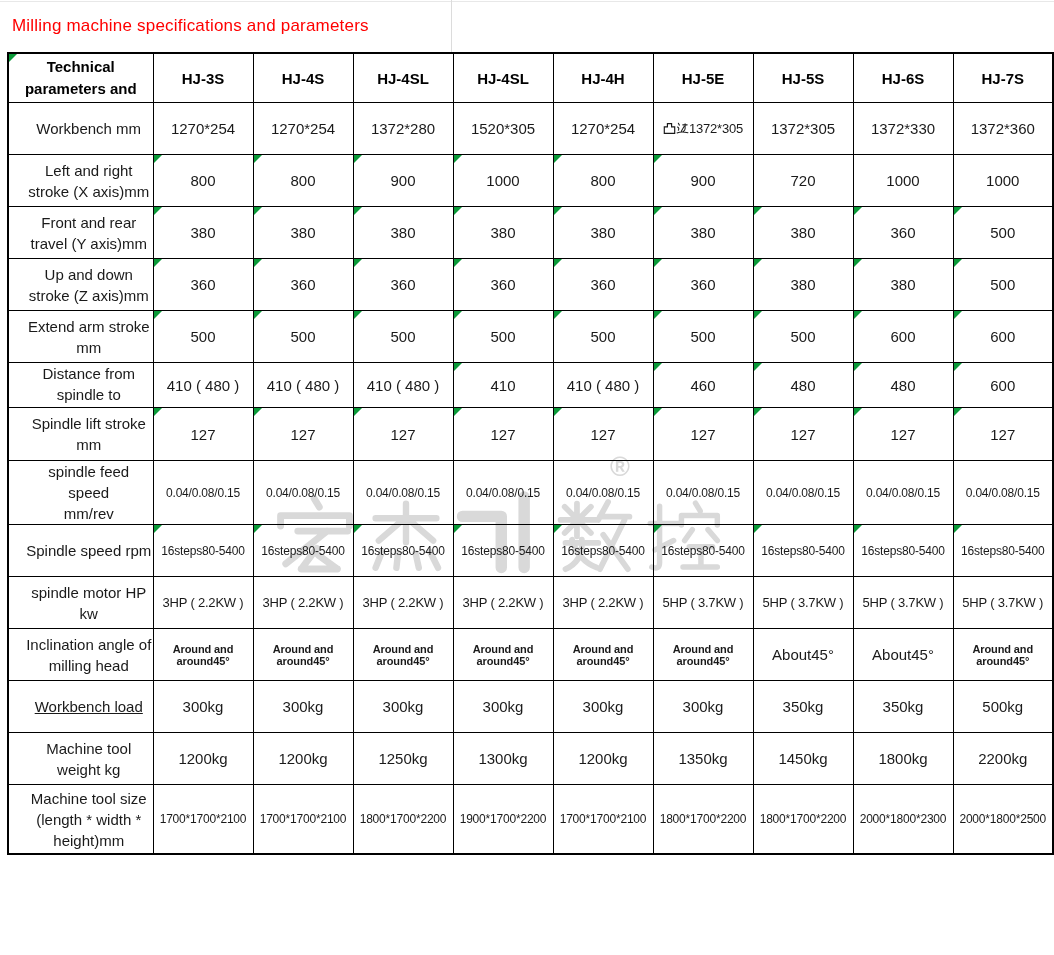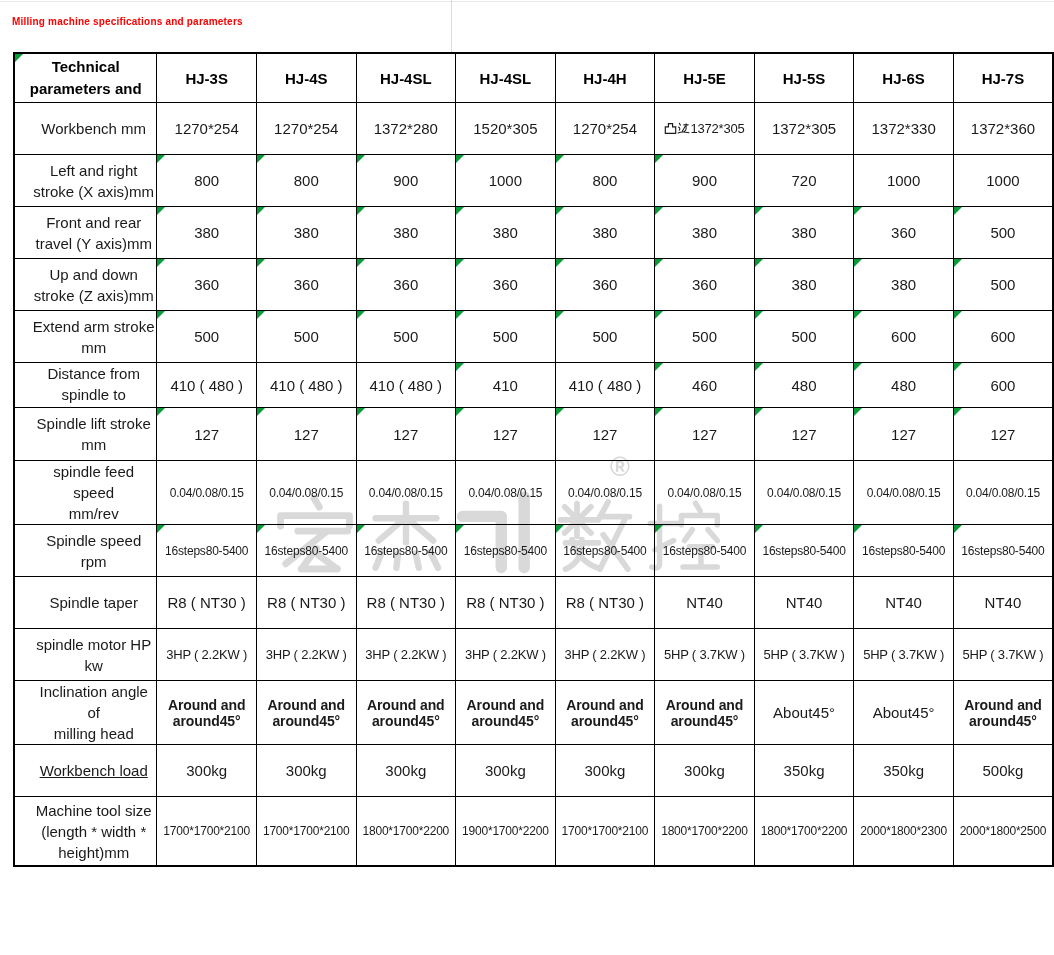--- a/index.html
+++ b/index.html
@@ -5,48 +5,47 @@
   html,body{margin:0;padding:0;background:#ffffff;}
   body{
     width:1054px;height:955px;position:relative;overflow:hidden;
     font-family:"Liberation Sans","DejaVu Sans",sans-serif;
     color:var(--text,#1a1a1a);
   }
   .faint-v{position:absolute;width:1px;background:#dcdcdc;}
   .faint-h{position:absolute;height:1px;background:#e8e8e8;}
   .page-title{
     position:absolute;left:12px;top:16px;
-    font-size:10px;font-weight:bold;letter-spacing:.2px;
+    font-size:17px;font-weight:normal;letter-spacing:.2px;
   }
   .table-wrap{position:absolute;left:7px;top:52px;}
   
   .watermark{position:absolute;left:255px;top:374px;width:480px;height:210px;z-index:0;pointer-events:none;}
   .wm-glyph{position:absolute;}
   .wm-glyph svg{display:block;width:100%;height:100%;}
   .wm-reg{position:absolute;font-size:27px;font-weight:bold;}
   table{
     position:relative;z-index:1;
     border-collapse:collapse;table-layout:fixed;background:transparent;
     border:2px solid var(--border,#000);
-    margin-left:6px;
   }
   th,td{
     border:1px solid var(--border,#000);
     text-align:center;vertical-align:middle;
     padding:0 1px;position:relative;background:transparent;
     overflow:hidden;
   }
   th{font-size:15px;font-weight:bold;color:#000;}
   .label-cell{font-size:15px;font-weight:normal;line-height:21px;}
   .corner-cell{font-weight:bold;line-height:22px;}
   .clip-box{display:block;overflow:hidden;padding-left:16px;}
   .v-md{font-size:15px;}
   .v-13{font-size:13px;letter-spacing:-0.2px;}
   .v-sm{font-size:12px;letter-spacing:-0.2px;}
-  .v-xs{font-size:14px;font-weight:bold;letter-spacing:-0.1px;}
+  .v-xs{font-size:11px;font-weight:bold;letter-spacing:-0.1px;}
   .tri{
     position:absolute;top:0;left:0;width:0;height:0;
     border-top:8px solid var(--green,#0a9a38);
     border-right:8px solid transparent;
   }
   .cjk{display:inline-block;vertical-align:-2px;}
   .cjk svg{display:block;}
 </style>
 </head>
 <body style="--green: #0a9a38; --border: #000000; --text: #1a1a1a;">
@@ -238,34 +237,20 @@
           <td class="v-sm"><span class="tri"></span>16steps80-5400</td>
           <td class="v-sm"><span class="tri"></span>16steps80-5400</td>
           <td class="v-sm"><span class="tri"></span>16steps80-5400</td>
           <td class="v-sm"><span class="tri"></span>16steps80-5400</td>
           <td class="v-sm"><span class="tri"></span>16steps80-5400</td>
           <td class="v-sm"><span class="tri"></span>16steps80-5400</td>
           <td class="v-sm"><span class="tri"></span>16steps80-5400</td>
         </tr>
         <tr>
           <td class="label-cell" style="height: 51px;">
-            <span class="clip-box">Spindle taper</span>
-          </td>
-          <td class="v-md">R8 ( NT30 )</td>
-          <td class="v-md">R8 ( NT30 )</td>
-          <td class="v-md">R8 ( NT30 )</td>
-          <td class="v-md">R8 ( NT30 )</td>
-          <td class="v-md">R8 ( NT30 )</td>
-          <td class="v-md">NT40</td>
-          <td class="v-md">NT40</td>
-          <td class="v-md">NT40</td>
-          <td class="v-md">NT40</td>
-        </tr>
-        <tr>
-          <td class="label-cell" style="height: 51px;">
             <span class="clip-box">spindle motor HP<br>kw</span>
           </td>
           <td class="v-13">3HP ( 2.2KW )</td>
           <td class="v-13">3HP ( 2.2KW )</td>
           <td class="v-13">3HP ( 2.2KW )</td>
           <td class="v-13">3HP ( 2.2KW )</td>
           <td class="v-13">3HP ( 2.2KW )</td>
           <td class="v-13">5HP ( 3.7KW )</td>
           <td class="v-13">5HP ( 3.7KW )</td>
           <td class="v-13">5HP ( 3.7KW )</td>
@@ -291,20 +276,34 @@
           </td>
           <td class="v-md">300kg</td>
           <td class="v-md">300kg</td>
           <td class="v-md">300kg</td>
           <td class="v-md">300kg</td>
           <td class="v-md">300kg</td>
           <td class="v-md">300kg</td>
           <td class="v-md">350kg</td>
           <td class="v-md">350kg</td>
           <td class="v-md">500kg</td>
+        </tr>
+        <tr>
+          <td class="label-cell" style="height: 51px;">
+            <span class="clip-box">Machine tool<br>weight kg</span>
+          </td>
+          <td class="v-md">1200kg</td>
+          <td class="v-md">1200kg</td>
+          <td class="v-md">1250kg</td>
+          <td class="v-md">1300kg</td>
+          <td class="v-md">1200kg</td>
+          <td class="v-md">1350kg</td>
+          <td class="v-md">1450kg</td>
+          <td class="v-md">1800kg</td>
+          <td class="v-md">2200kg</td>
         </tr>
         <tr>
           <td class="label-cell" style="height: 68px;">
             <span class="clip-box">Machine tool size<br>(length * width *<br>height)mm</span>
           </td>
           <td class="v-sm">1700*1700*2100</td>
           <td class="v-sm">1700*1700*2100</td>
           <td class="v-sm">1800*1700*2200</td>
           <td class="v-sm">1900*1700*2200</td>
           <td class="v-sm">1700*1700*2100</td>

